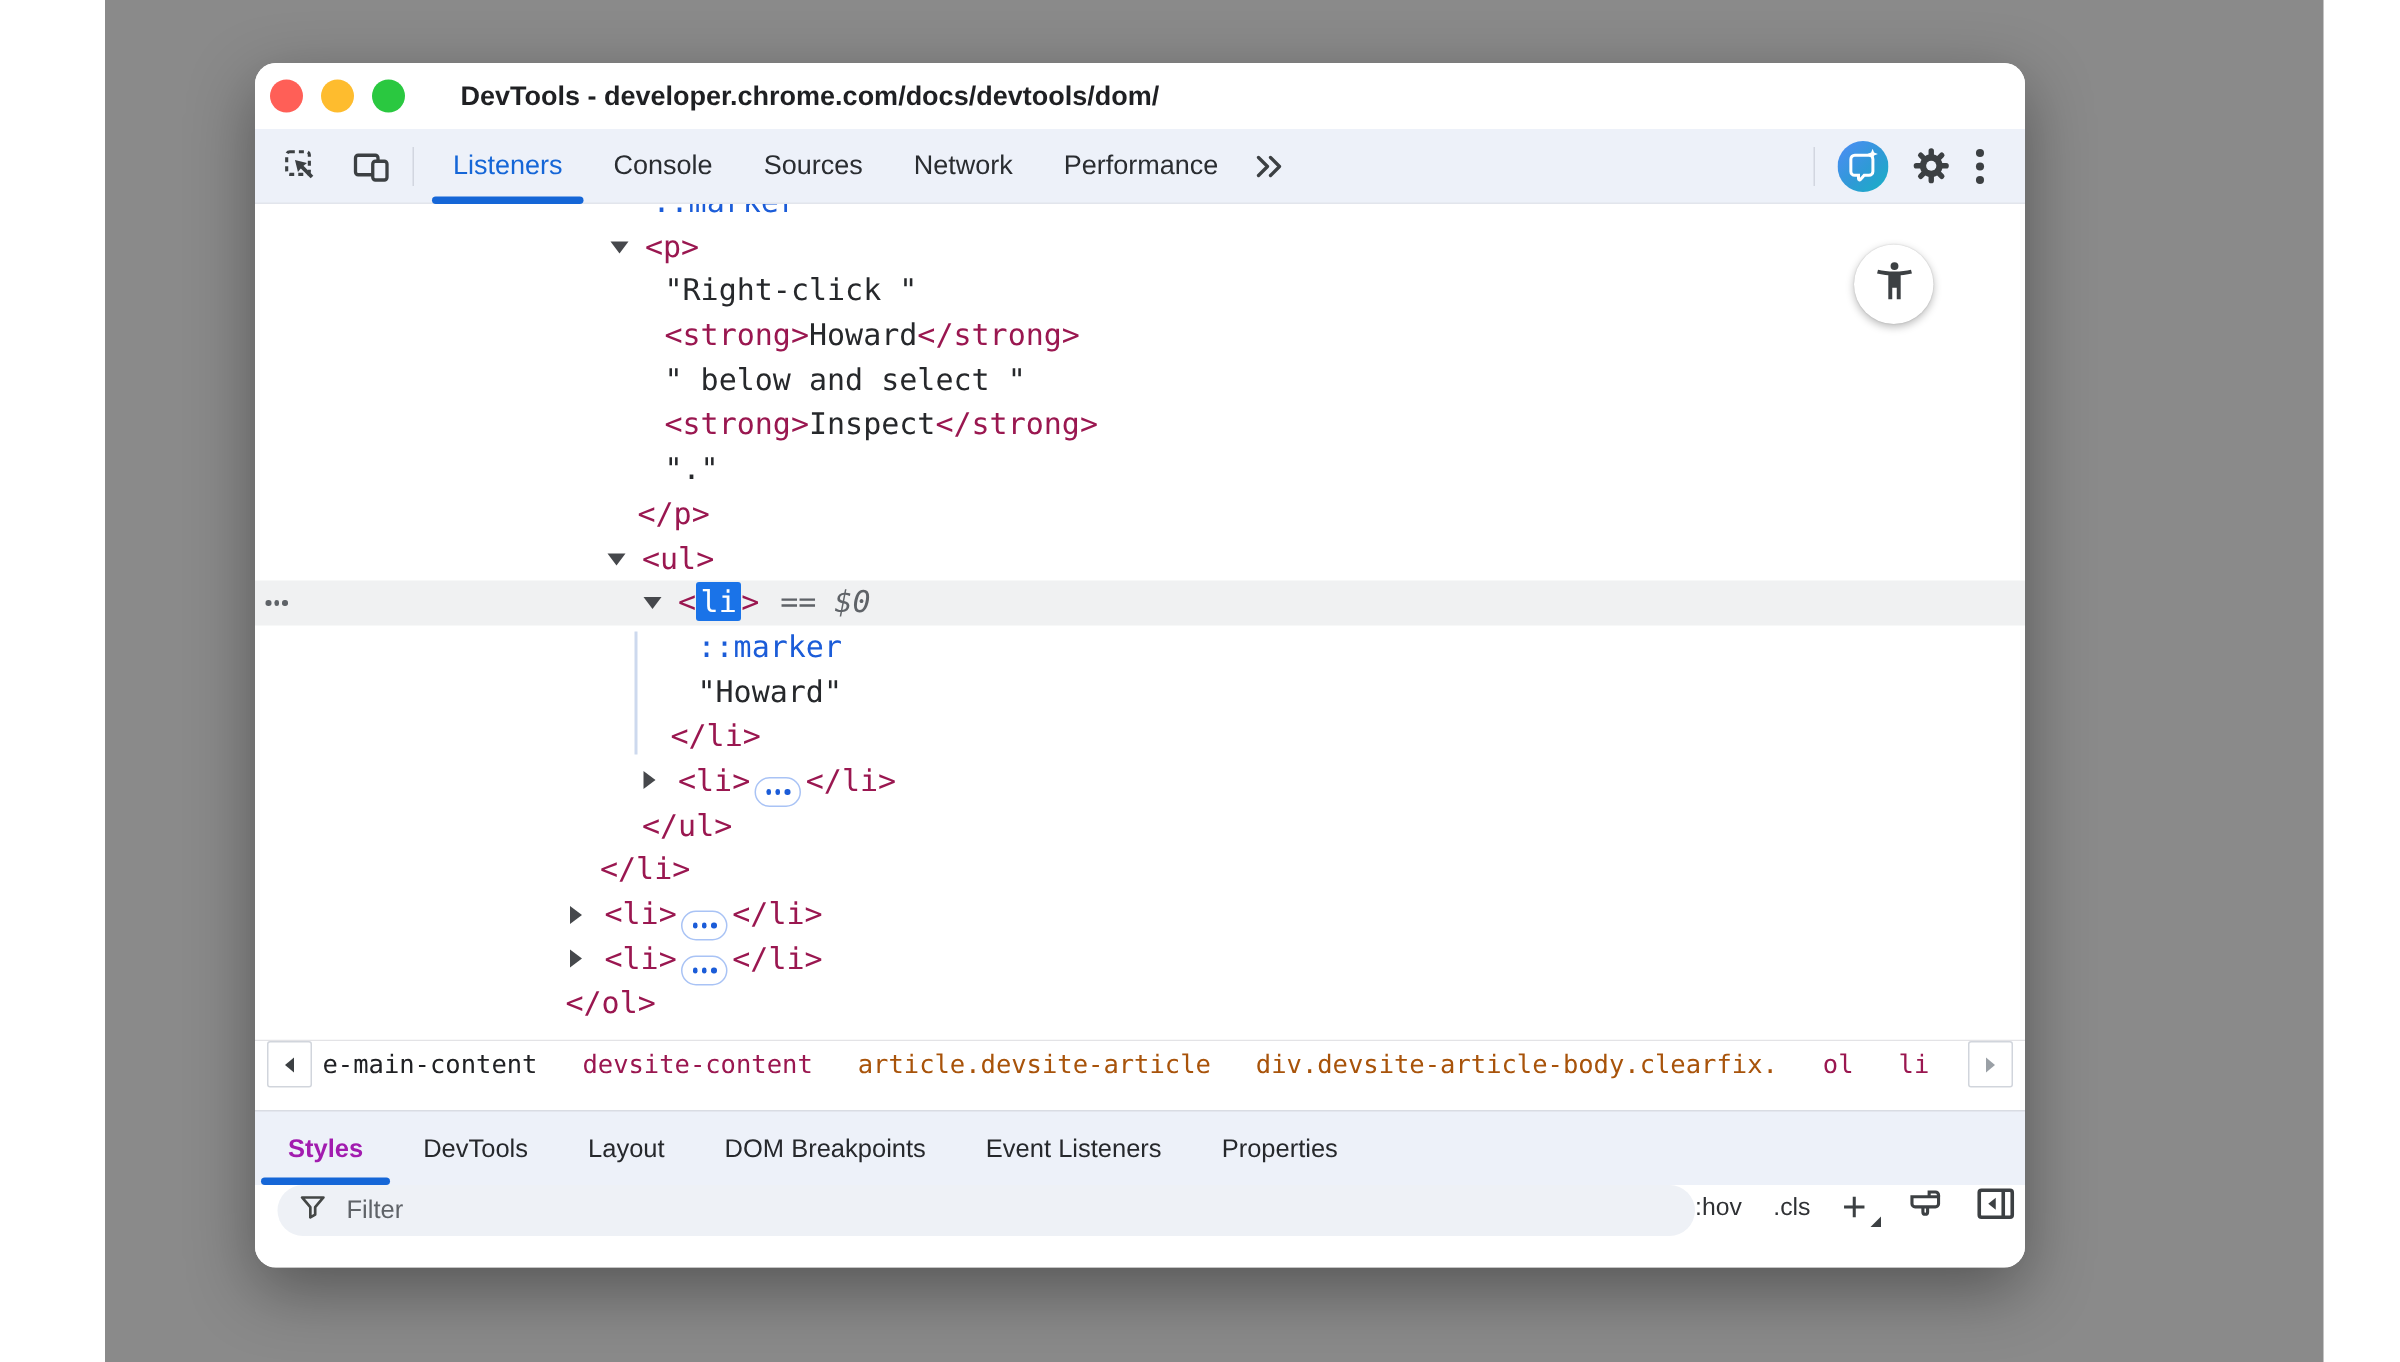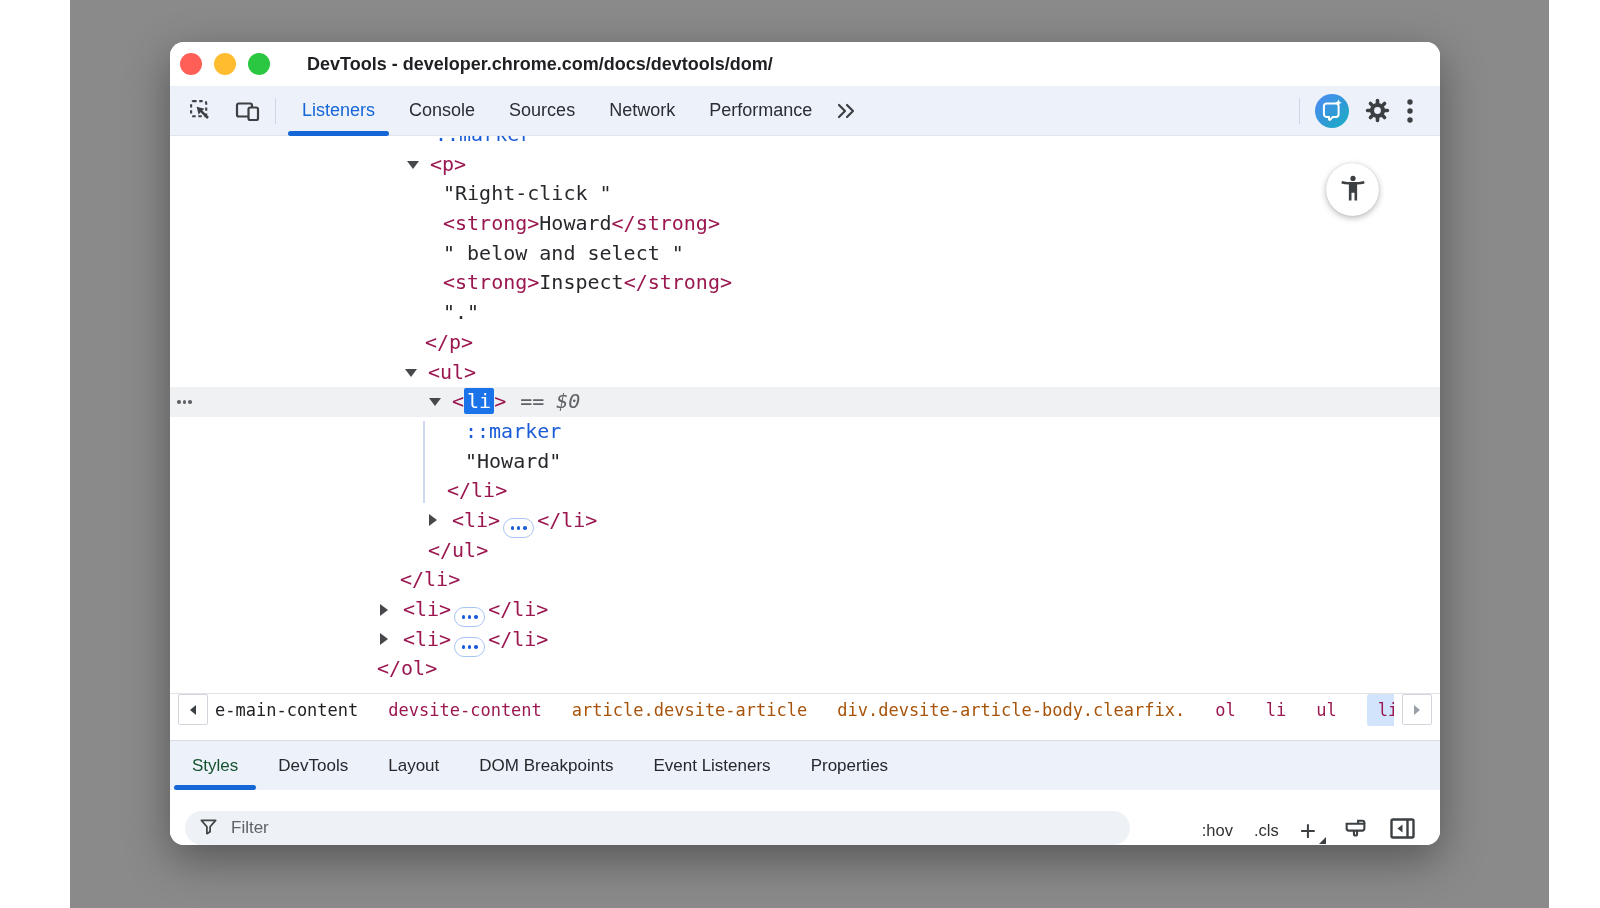--- a/index.html
+++ b/index.html
@@ -1,18 +1,18 @@
 <!DOCTYPE html>
 <html><head>
 <meta charset="utf-8">
 <style>
   * { box-sizing: border-box; margin: 0; padding: 0; }
   html,body { width:1600px; height:908px; background:#fff; font-family:"Liberation Sans",sans-serif; overflow:hidden; }
   .backdrop { position:absolute; left:70px; top:0; width:1479px; height:908px; background:#8a8a8a; }
-  .window { position:absolute; left:170px; top:42px; width:1270px; height:803px; background:#fff;
+  .window { position:absolute; left:170px; top:42px; width:1180px; height:803px; background:#fff;
             border-radius:14px; box-shadow:0 14px 44px rgba(0,0,0,.38); overflow:hidden;
             display:flex; flex-direction:column; }
 
   
   .titlebar { height:44px; flex:none; display:flex; align-items:center; padding-left:10px; background:#fff; }
   .light { width:22px; height:22px; border-radius:50%; margin-right:12px; flex:none; }
   .light.red{background:#ff5f57;} .light.yellow{background:#febc2e;} .light.green{background:#2ac840;}
   .title { font-size:18px; font-weight:bold; color:#1f2023; margin-left:25px; white-space:nowrap; }
 
   
@@ -62,25 +62,25 @@
             font-family:"DejaVu Sans Mono",monospace; font-size:17px; white-space:nowrap; }
   .crumb.plain { color:#202124; }
   .crumb.element { color:#9a1750; }
   .crumb.element-classes { color:#a8530a; }
   .crumb.selected { background:#d2e3fc; padding:6px 11px; border-radius:3px; }
   .crumb-btn.right { margin-left:8px; }
 
   
   .paneltabs { height:50px; flex:none; background:#edf1f9; border-top:1px solid #d9dce3; display:flex; padding-left:2px; }
   .ptab { position:relative; display:flex; align-items:center; padding:0 20px; font-size:17px; color:#26282c; white-space:nowrap; }
-  .ptab.active { color:#14532d; font-weight:400; }
+  .ptab.active { color:#a21caf; font-weight:700; }
   .ptab.active::after { content:""; position:absolute; left:2px; right:2px; bottom:0; height:5px; border-radius:5px; background:#1566d7; }
 
   
-  .filterrow { flex:1; display:flex; align-items:flex-end; background:#fff; padding:0 24px 0 15px; }
+  .filterrow { flex:1; display:flex; align-items:flex-start; background:#fff; padding:0 24px 0 15px; }
   .filter-pill { width:945px; height:34px; border-radius:17px; background:#eef1f6; display:flex; align-items:center;
                  padding:0 14px; flex:none; }
   .filter-ph { font-size:17px; color:#5f6368; margin-left:13px; }
   .fr-right { display:flex; align-items:center; gap:21px; margin-left:auto; font-size:16.5px; color:#2f3134; }
   .txtbtn { white-space:nowrap; }
   .plusbtn { position:relative; font-size:28px; font-weight:300; color:#3c4043; line-height:20px; padding-right:6px; }
   .plusbtn::after { content:""; position:absolute; right:-4px; bottom:-3px; width:0; height:0;
                     border-left:7px solid transparent; border-bottom:7px solid #3c4043; }
 </style>
 </head>

